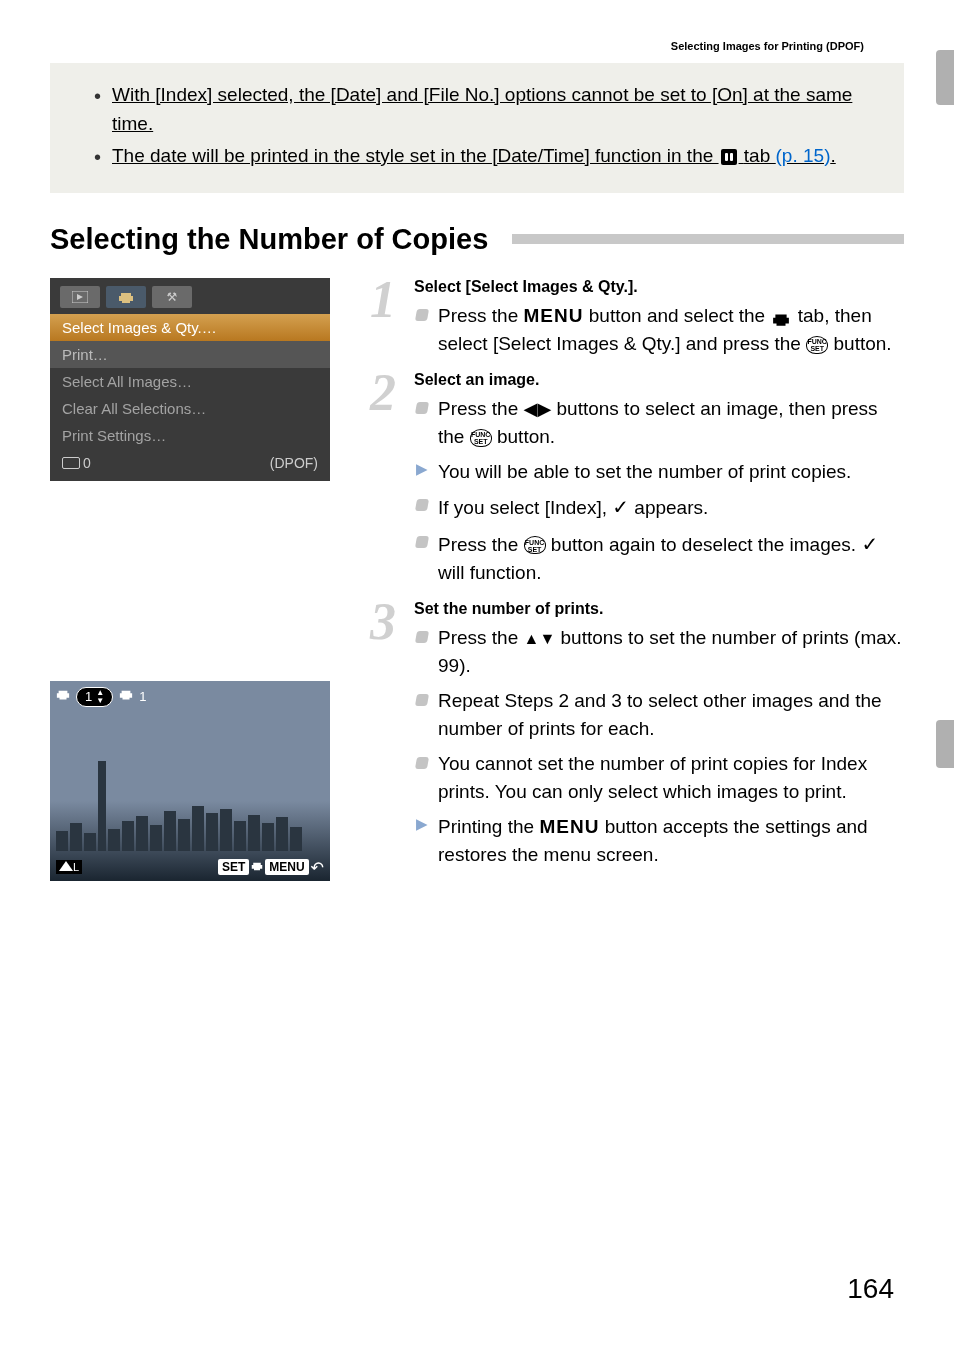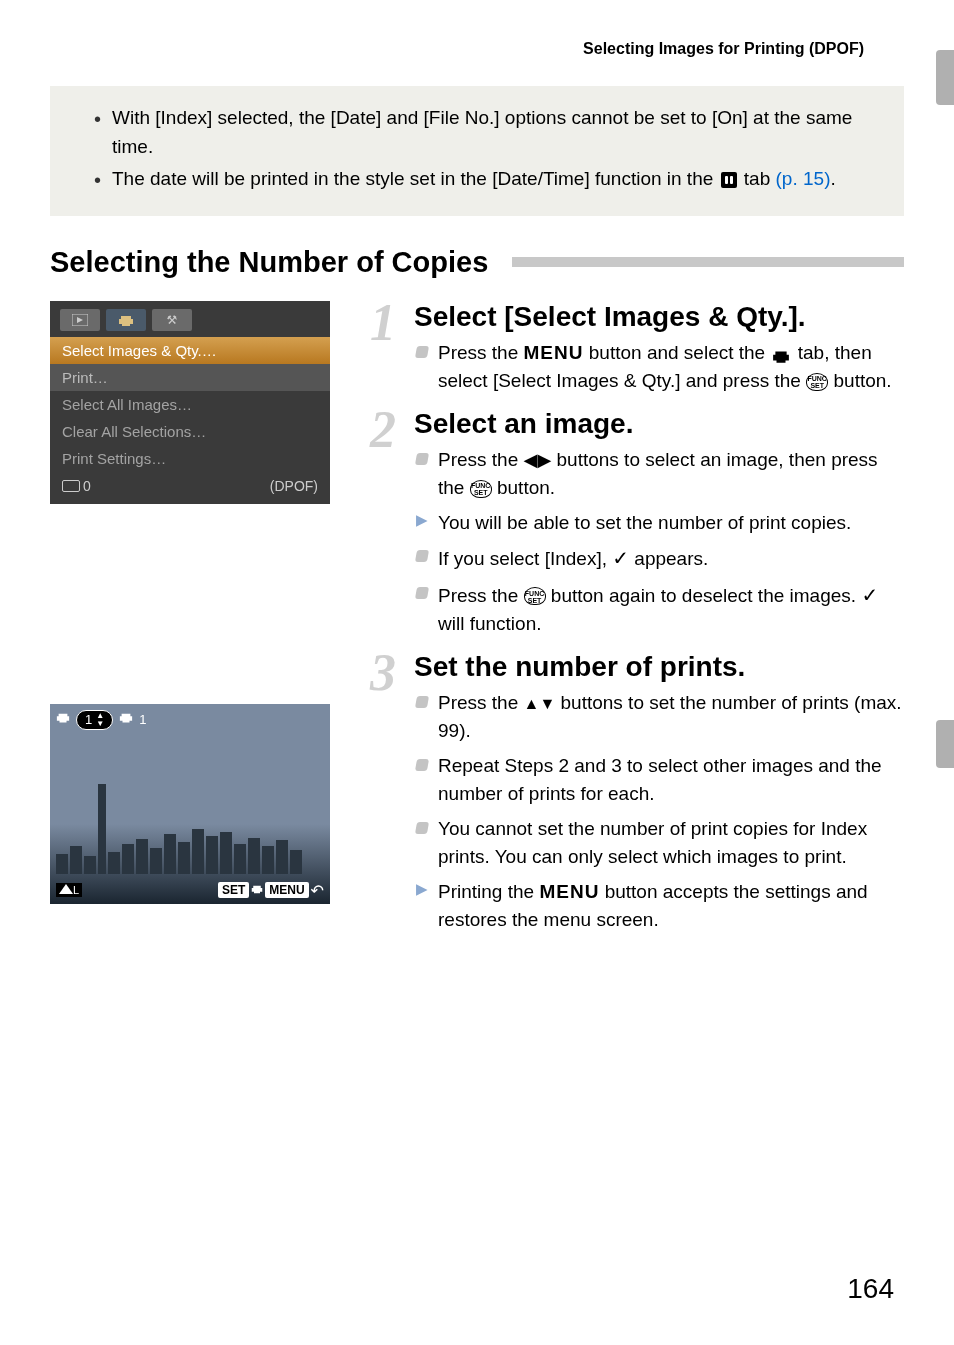--- a/index.html
+++ b/index.html
@@ -25,34 +25,34 @@
     top: 720px;
     width: 18px;
     height: 48px;
     background: #b0b0b0;
     border-radius: 4px 0 0 4px;
   }
   .content { padding: 40px 50px 20px 50px; }
   .header-title {
     text-align: right;
     font-weight: bold;
-    font-size: 16px;
-    margin-bottom: 28px;
+    font-size: 11px;
+    margin-bottom: 11px;
     padding-right: 40px;
   }
   .note-box {
     background: #efefea;
     padding: 18px 20px 18px 26px;
     display: flex;
     align-items: flex-start;
     gap: 18px;
     margin-bottom: 30px;
   }
   .note-list { list-style: none; font-size: 19px; line-height: 1.5; }
-  .note-list li { position: relative; padding-left: 18px; margin-bottom: 4px; }
+  .note-list li { position: relative; padding-left: 18px; margin-bottom: 4px; text-decoration: underline; }
   .note-list li::before {
     content: "•"; position: absolute; left: 0; color: #333; font-size: 20px;
   }
   .tool-icon {
     display: inline-block; width: 16px; height: 16px; vertical-align: middle;
     background: #000; border-radius: 2px; position: relative; margin: 0 2px;
   }
   .tool-icon::before, .tool-icon::after {
     content: ""; position: absolute; background: #fff;
   }
@@ -135,21 +135,21 @@
   .btnlabel {
     background:#fff; color:#000; font-weight:bold; font-size:12px; padding:1px 4px;
     border-radius:2px;
   }
   .step { display:flex; align-items:flex-start; gap:8px; margin-bottom:6px; }
   .step-num {
     font-size:52px; font-weight:bold; font-style:italic; color:#d0d0d0;
     line-height:0.85; font-family: Georgia, serif; width:36px;
   }
   .step-body { flex:1; }
-  .step-title { font-size:28px; font-weight:bold; margin-bottom:6px; }
+  .step-title { font-size:16px; font-weight:bold; margin-bottom:6px; }
   .bullets { list-style:none; font-size:19px; line-height:1.5; }
   .bullets li {
     position:relative; padding-left:24px; margin-bottom:6px;
   }
   .bullets li.grey-bullet::before {
     content:""; position:absolute; left:2px; top:7px; width:12px; height:12px;
     background:#c4c4c4; border-radius:3px; transform:skewX(-10deg);
   }
   .bullets li.blue-arrow::before {
     content:"▶"; position:absolute; left:2px; top:0; color:#8aa8d0; font-size:15px;

